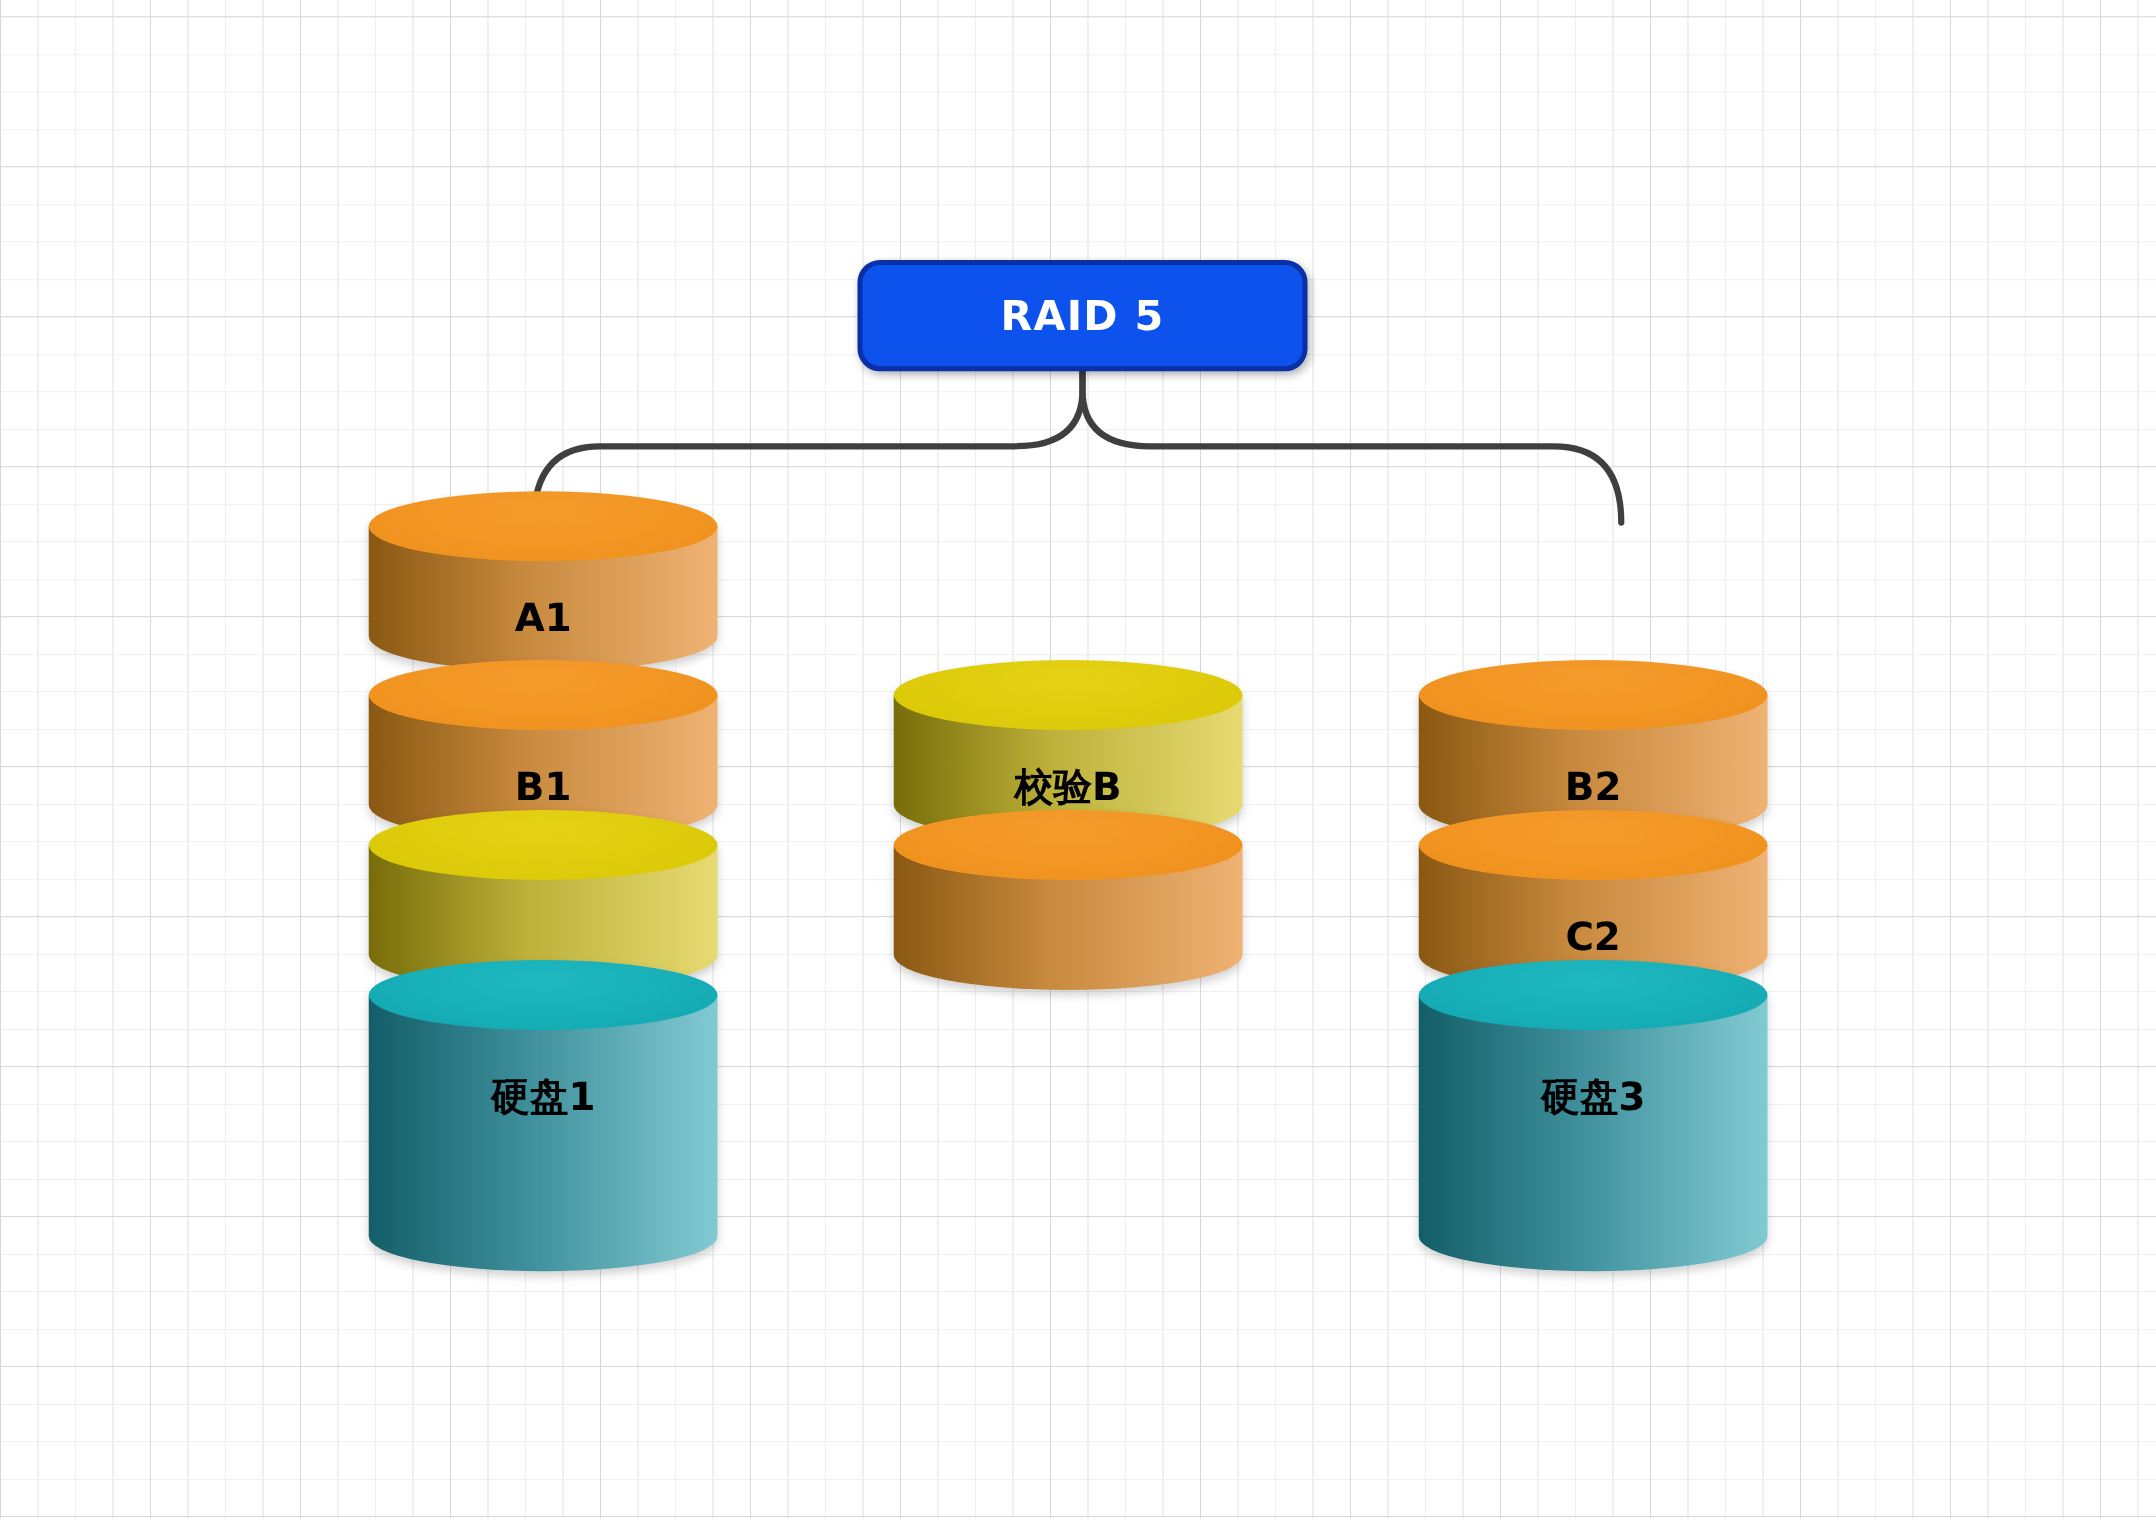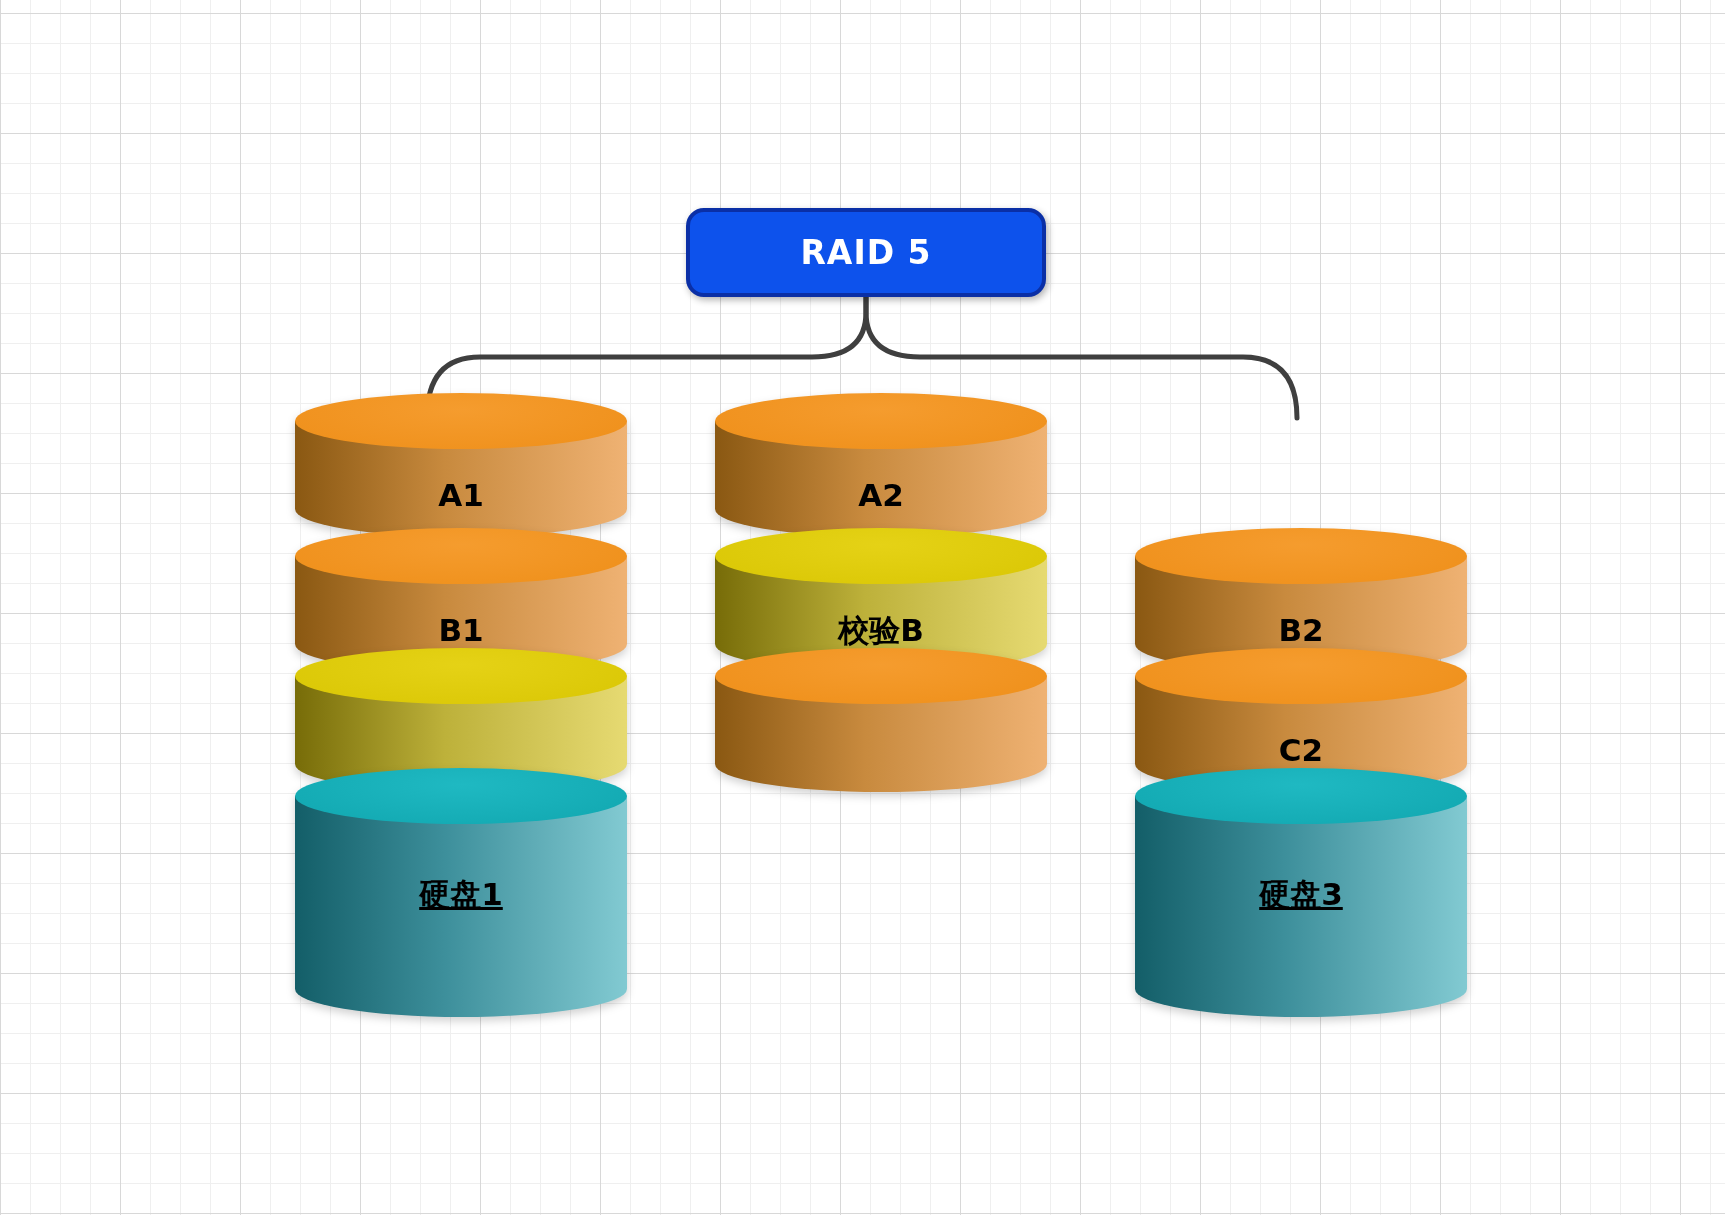--- a/index.html
+++ b/index.html
@@ -31,35 +31,35 @@
     color:#ffffff;font-size:33px;font-weight:bold;letter-spacing:1px;
   }
 
   
   .disk{position:absolute;top:393px;width:303px;height:630px;}
   .disk.d1{left:295px;}
   .disk.d2{left:715px;}
   .disk.d3{left:1135px;}
 
   
-  .coin{position:absolute;left:0;width:332px;filter:drop-shadow(0 4px 4px rgba(0,0,0,.18));}
+  .coin{position:absolute;left:0;width:279px;filter:drop-shadow(0 4px 4px rgba(0,0,0,.18));}
   .coin.small{height:144px;}
   .coin.tall{height:249px;}
   .coin .body{
     position:absolute;left:0;right:0;top:28px;bottom:0;
     border-radius:0 0 50% 50% / 0 0 28px 28px;
   }
   .coin .ellipse{
     position:absolute;left:0;right:0;top:0;height:56px;border-radius:50%;
   }
   .coin .lbl{
     position:absolute;left:0;right:0;top:84px;text-align:center;
     font-size:31px;font-weight:bold;color:#000;line-height:36px;white-space:nowrap;
   }
-  .coin.tall .lbl{top:108px;text-decoration:underline;}
+  .coin.tall .lbl{top:92px;}
 
   .coin.orange .ellipse{background:radial-gradient(ellipse at 50% 30%,#f59c2e 0%,#f0921e 75%);}
   .coin.orange .body{background:linear-gradient(90deg,#8a5812 0%,#c88a3e 45%,#efb273 100%);}
   .coin.yellow .ellipse{background:radial-gradient(ellipse at 50% 30%,#e5d216 0%,#dcc908 75%);}
   .coin.yellow .body{background:linear-gradient(90deg,#776c08 0%,#bdb13a 45%,#e6da72 100%);}
   .coin.teal .ellipse{background:radial-gradient(ellipse at 50% 30%,#1fb9c2 0%,#14abb4 75%);}
   .coin.teal .body{background:linear-gradient(90deg,#135e68 0%,#3d8f9b 45%,#82cad2 100%);}
 
   .pos-0{top:0;}
   .pos-1{top:135px;}
@@ -96,25 +96,20 @@
       <div class="ellipse"></div>
     </div>
     <div class="coin tall teal pos-3">
       <div class="body"></div>
       <div class="ellipse"></div>
       <div class="lbl">硬盘1</div>
     </div>
   </div>
 
   <div class="disk d2">
-    <div class="coin small orange pos-0">
-      <div class="body"></div>
-      <div class="ellipse"></div>
-      <div class="lbl">A2</div>
-    </div>
     <div class="coin small yellow pos-1">
       <div class="body"></div>
       <div class="ellipse"></div>
       <div class="lbl">校验B</div>
     </div>
     <div class="coin small orange pos-2">
       <div class="body"></div>
       <div class="ellipse"></div>
     </div>
   </div>

